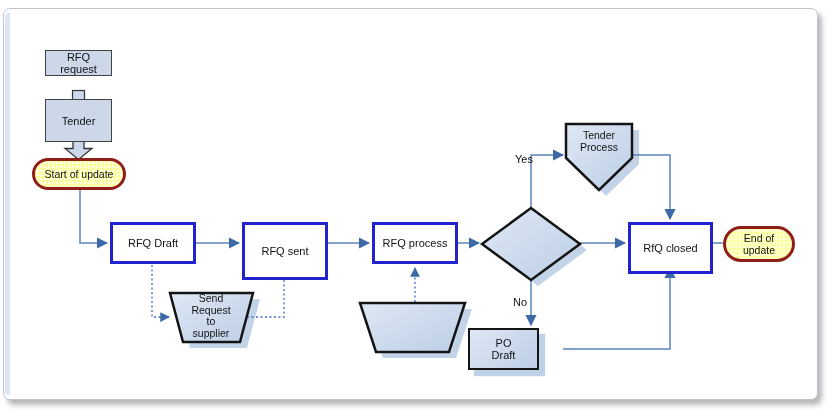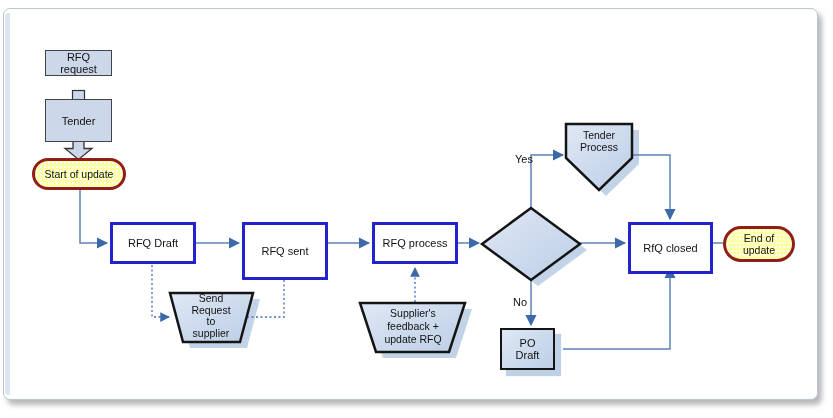--- a/index.html
+++ b/index.html
@@ -98,30 +98,27 @@
   <div class="node box-process" style="left:372px;top:222px;width:86px;height:42px;">
     <span>RFQ process</span>
   </div>
   <div class="node box-process" style="left:628px;top:222px;width:85px;height:52px;">
     <span>RfQ closed</span>
   </div>
   <div class="node oval" style="left:723px;top:226px;width:72px;height:36px;border-radius:18px;font-size:10.5px;">
     <span>End of
 update</span>
   </div>
-  <div class="node box-blue-shadow" style="left:500px;top:328px;width:55px;height:42px;">
+  <div class="node box-blue-shadow" style="left:468px;top:328px;width:71px;height:42px;">
     <span>PO
 Draft</span>
   </div>
 
   <div class="lbl" style="left:566px;top:127px;width:66px;height:28px;">Tender
 Process</div>
   <div class="lbl" style="left:176px;top:294px;width:70px;height:44px;line-height:11.5px;">Send
 Request
 to
 supplier</div>
-  <div class="lbl" style="left:368px;top:305px;width:90px;height:42px;line-height:13px;">Supplier's
-feedback +
-update RFQ</div>
 
   <div class="edge-lbl" style="left:515px;top:153px;">Yes</div>
   <div class="edge-lbl" style="left:513px;top:296px;">No</div>
 </div>
 
 </body></html>

